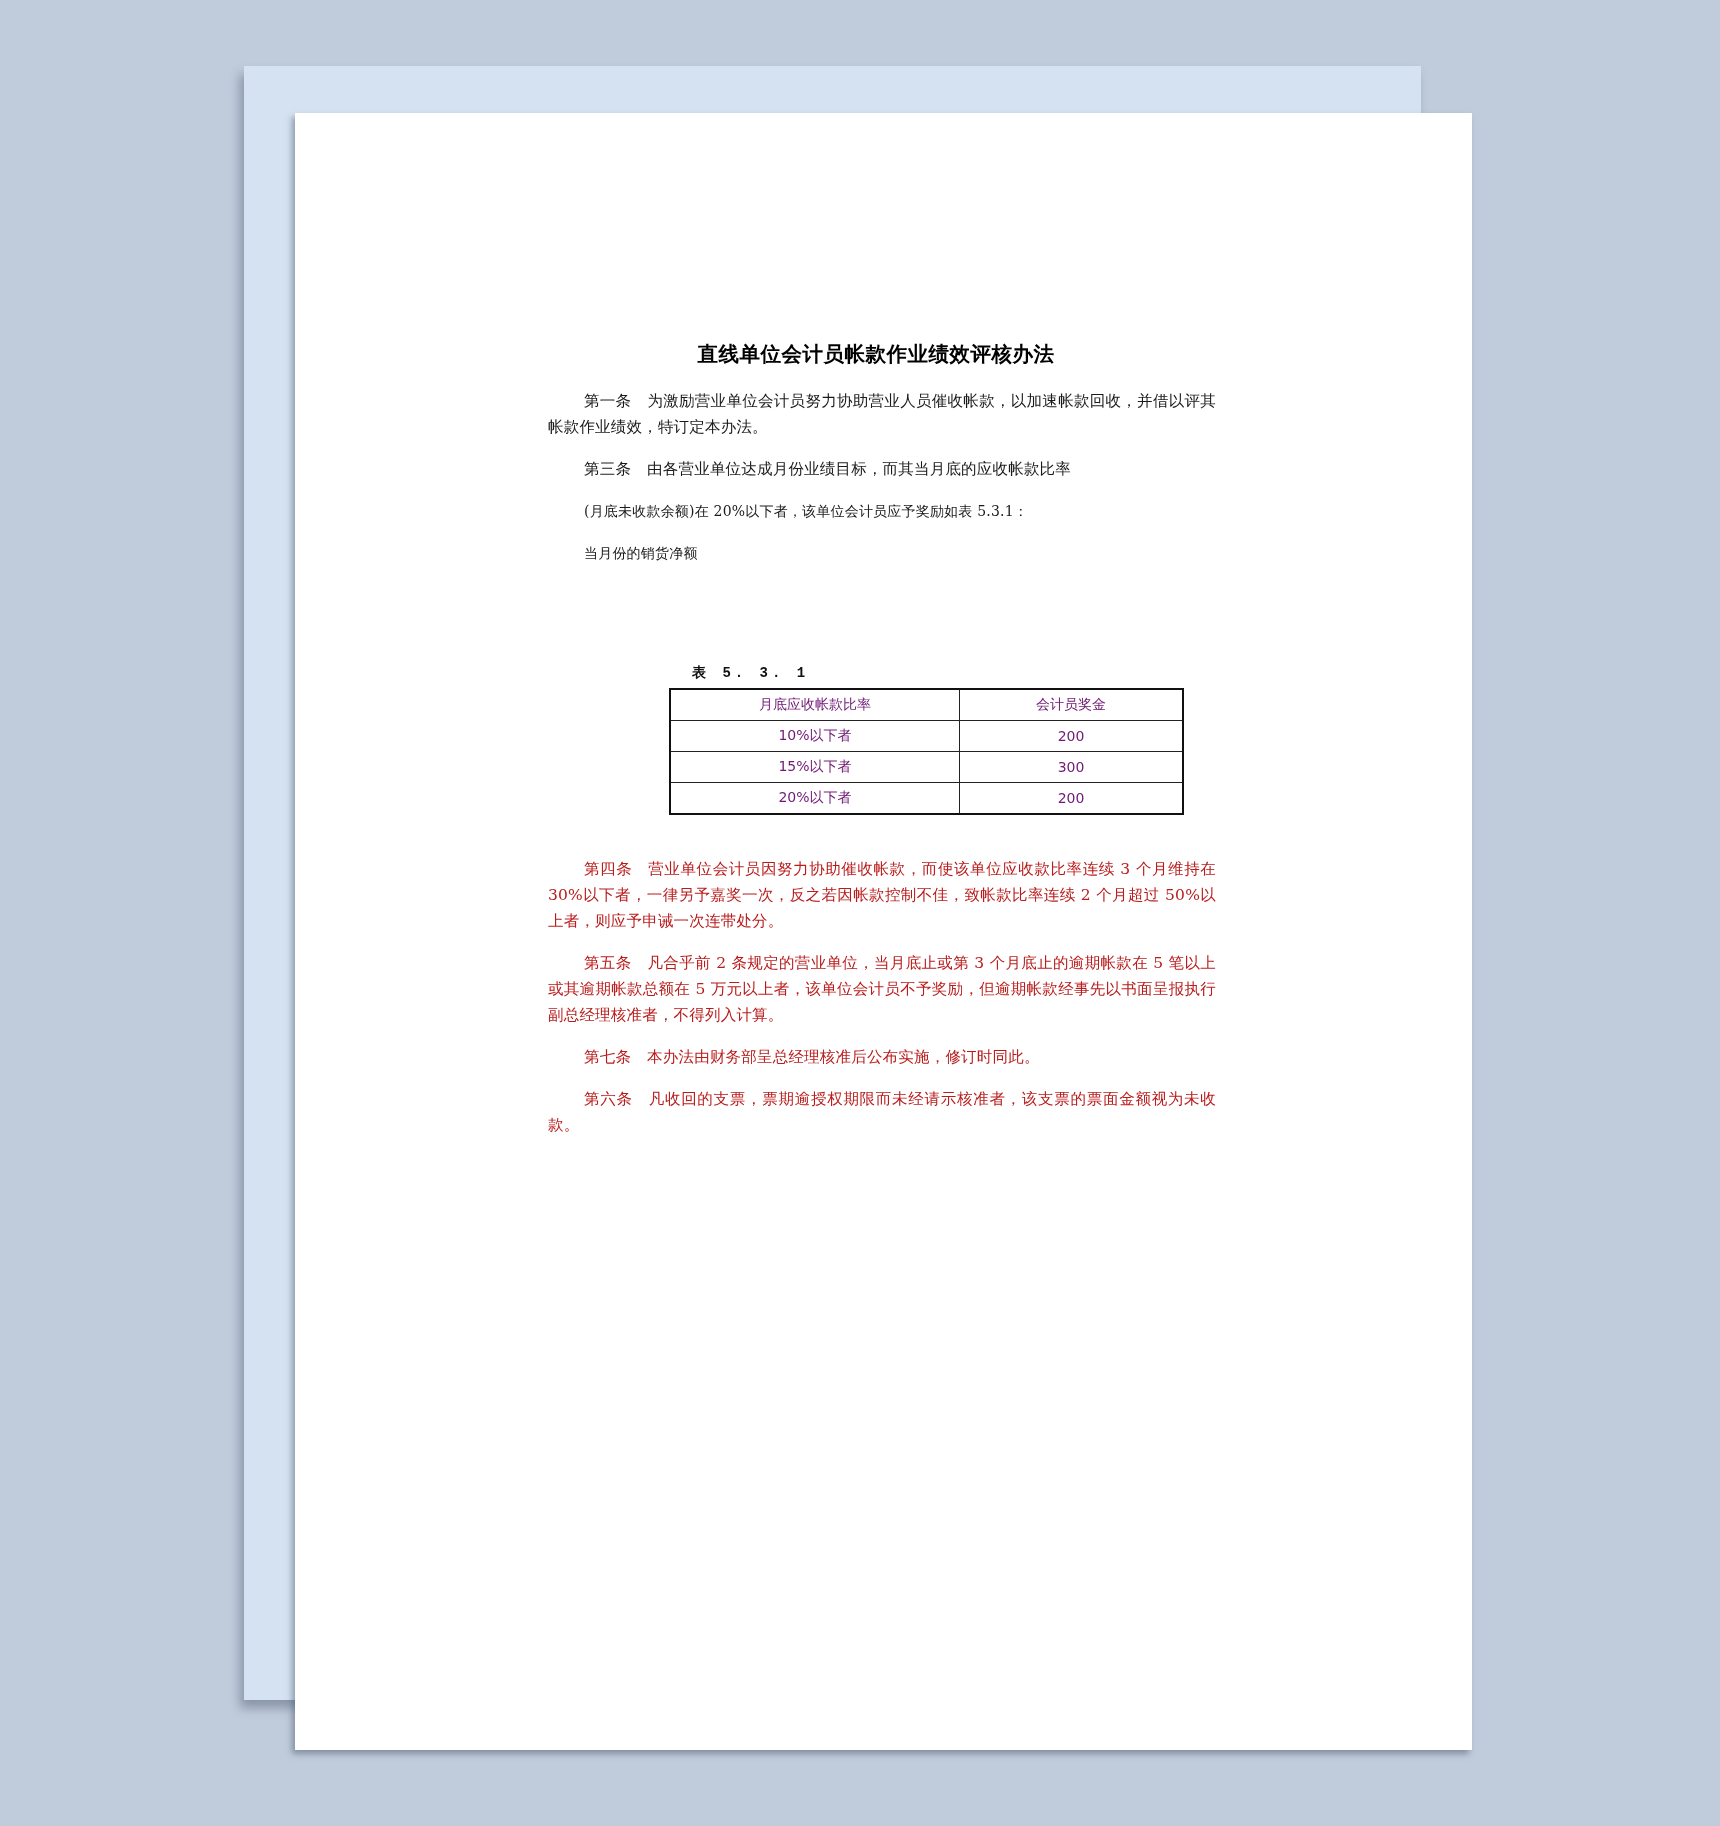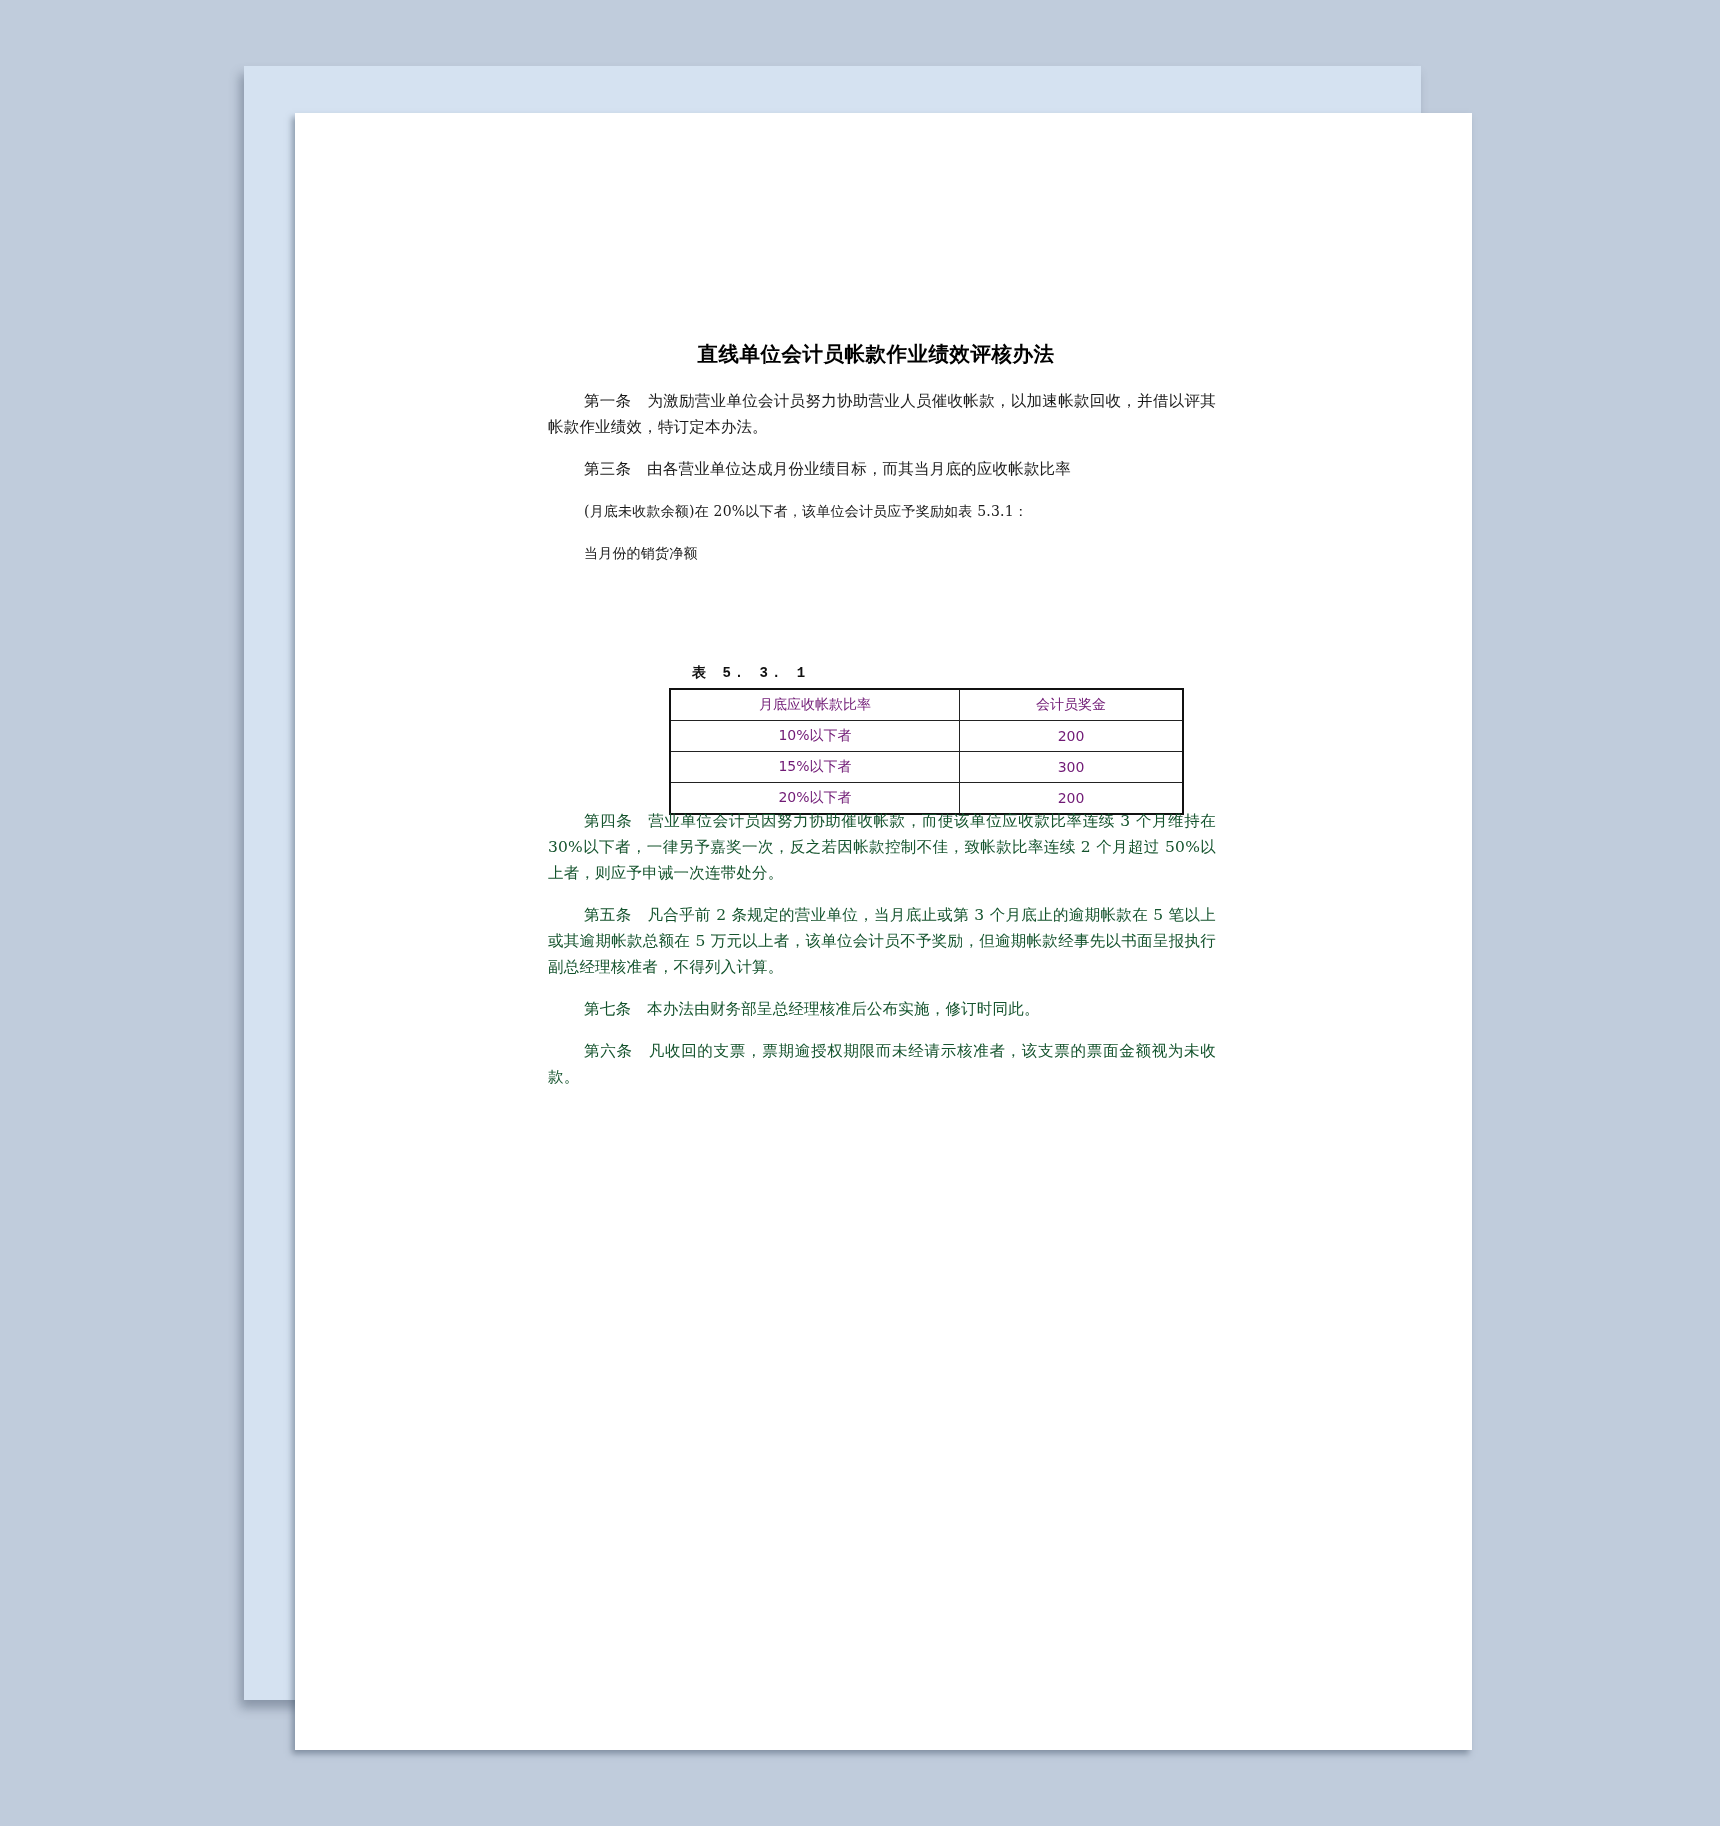--- a/index.html
+++ b/index.html
@@ -93,23 +93,23 @@
       height: 30px;
       border: 1.5px solid #222;
       text-align: center;
       font-weight: normal;
       padding: 0;
     }
     table.bonus-table th.col1, table.bonus-table td.col1 { width: 288px; }
     .articles-bottom {
       position: absolute;
       left: 532px;
-      top: 792px;
+      top: 840px;
       width: 700px;
-      color: #14532d;
+      color: #b91c1c;
     }
   </style>
 </head>
 <body>
 
 <div class="page-back"></div>
 <div class="page-front"></div>
 
 <div class="doc">
   <h1 class="doc-title">直线单位会计员帐款作业绩效评核办法</h1>

